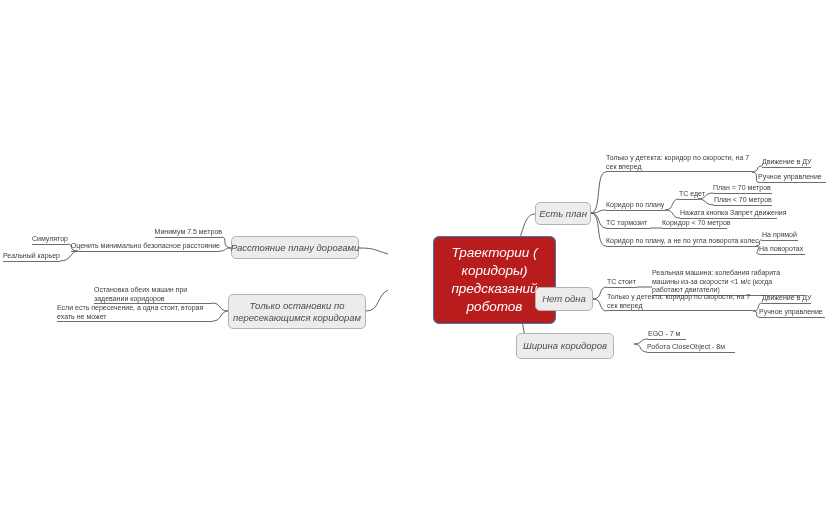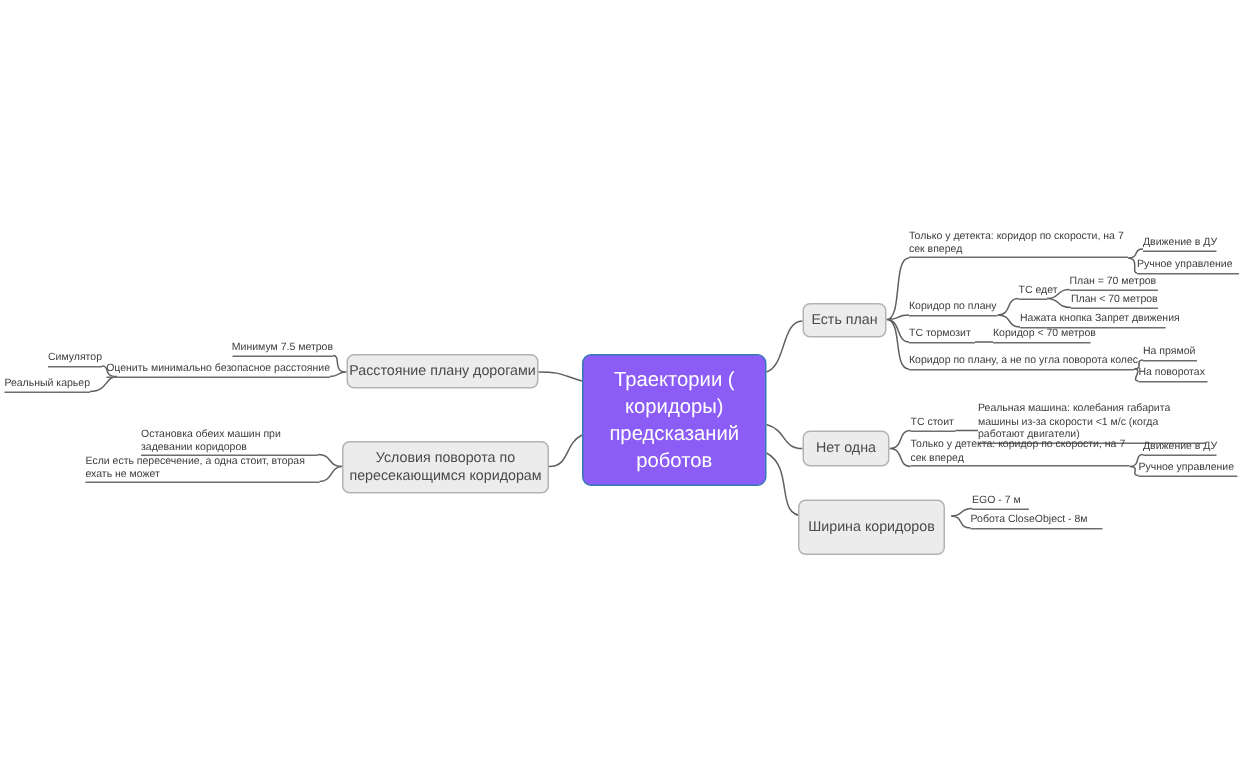--- a/index.html
+++ b/index.html
@@ -1,25 +1,25 @@
 <!DOCTYPE html>
 <html><head>
 <meta charset="utf-8">
 <style>
   html,body{margin:0;padding:0;background:#ffffff;}
   #canvas{
     position:relative;width:833px;height:516px;background:#ffffff;overflow:hidden;
     font-family:"Liberation Sans","DejaVu Sans",sans-serif;
   }
   svg.links{position:absolute;left:0;top:0;pointer-events:none;}
-  .node{position:absolute;box-sizing:border-box;}
+  .node{position:absolute;box-sizing:border-box;font-style:italic;}
   .root{
-    background:#8b5cf6;border:1px solid #3679b5;border-radius:6px;color:#ffffff;
+    background:#b91c1c;border:1px solid #3679b5;border-radius:6px;color:#ffffff;
     display:flex;align-items:center;justify-content:center;text-align:center;
-    font-size:13.5px;line-height:1.35;padding:4px 6px;
+    font-size:13.5px;line-height:1.35;padding:4px 6px;margin-left:45px;
   }
   .topic{
     background:#ececec;border:1px solid #b3b3b3;border-radius:5px;color:#4a4a4a;
     display:flex;align-items:center;justify-content:center;text-align:center;
     font-size:9.5px;line-height:1.25;padding:1px 3px;
   }
   .leaf{
     position:absolute;font-size:7px;line-height:8.5px;color:#3d3d3d;
     border-bottom:1px solid #6e6e6e;padding:0;
   }
@@ -62,24 +62,24 @@
          M231,248 C224,248 227,251 220,251
          M78,251 C68,251 74,244 68,244
          M78,251 C70,251 72,261 60,261
          M228,311 C218,311 222,303 212,303
          M228,311 C220,311 222,321 213,321"></path>
   </svg>
 
   <div class="node root" style="left:388px;top:236px;width:123px;height:88px">Траектории ( коридоры) предсказаний роботов</div>
 
   <div class="node topic nw" style="left:231px;top:236px;width:128px;height:23px">Расстояние плану дорогами</div>
-  <div class="node topic" style="left:228px;top:294px;width:138px;height:35px">Условия поворота по пересекающимся коридорам</div>
+  <div class="node topic" style="left:228px;top:294px;width:138px;height:35px">Только остановки по пересекающимся коридорам</div>
   <div class="node topic nw" style="left:535px;top:202px;width:56px;height:23px">Есть план</div>
   <div class="node topic nw" style="left:535px;top:287px;width:58px;height:24px">Нет одна</div>
-  <div class="node topic nw" style="left:532px;top:333px;width:98px;height:37px">Ширина коридоров</div>
+  <div class="node topic nw" style="left:516px;top:333px;width:98px;height:26px">Ширина коридоров</div>
 
   <div class="leaf l nw" style="right:611px;top:228px">Минимум 7.5 метров</div>
   <div class="leaf l nw" style="right:613px;top:242px">Оценить минимально безопасное расстояние</div>
   <div class="leaf l nw" style="right:765px;top:235px">Симулятор</div>
   <div class="leaf l nw" style="right:773px;top:252px">Реальный карьер</div>
 
   <div class="leaf r" style="left:94px;top:286px;width:118px">Остановка обеих машин при задевании коридоров</div>
   <div class="leaf r" style="left:57px;top:304px;width:156px">Если есть пересечение, а одна стоит, вторая ехать не может</div>
 
   <div class="leaf r" style="left:606px;top:154px;width:146px">Только у детекта: коридор по скорости, на 7 сек вперед</div>

